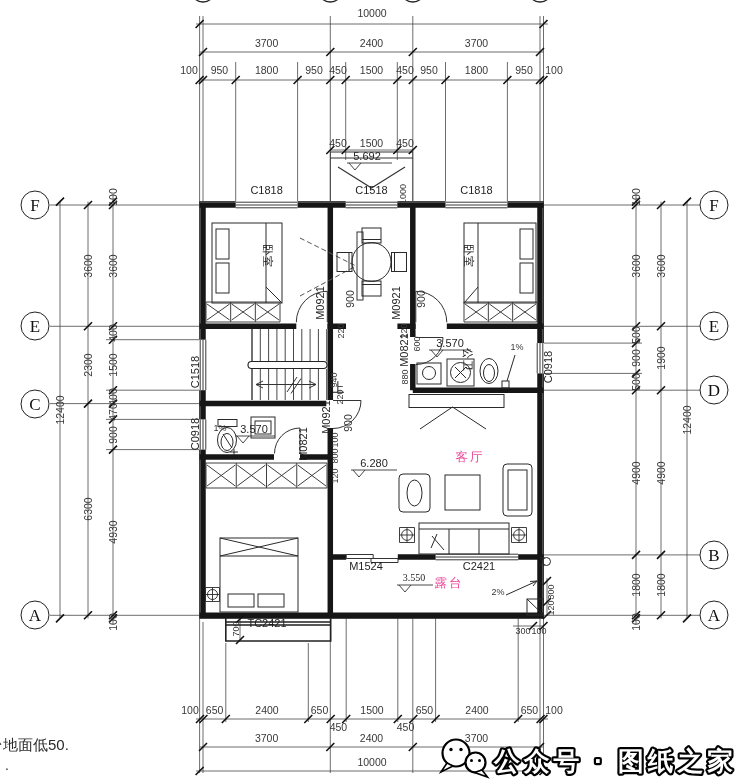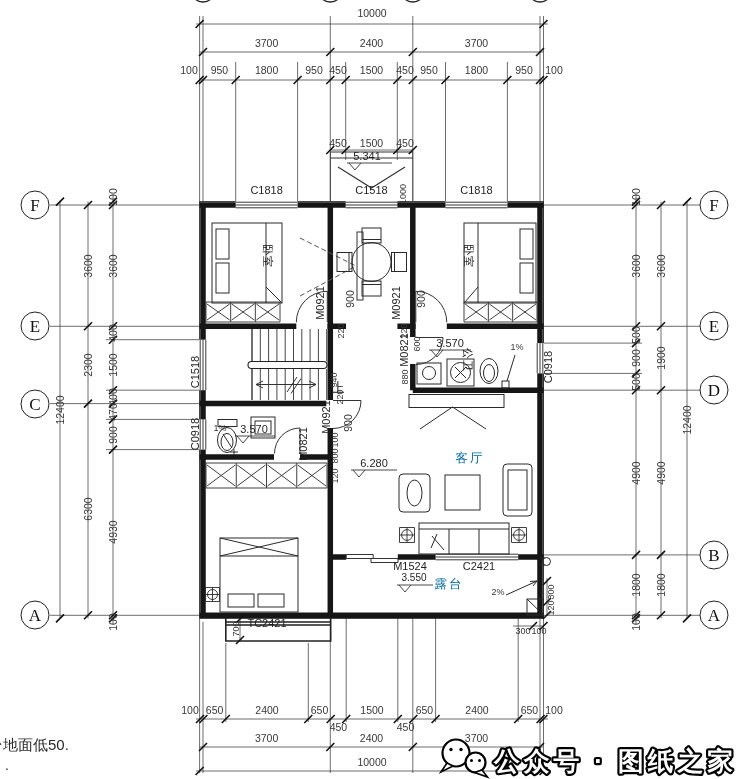--- a/index.html
+++ b/index.html
@@ -6,24 +6,24 @@
   #stage{position:relative;width:750px;height:779px;background:#ffffff;overflow:hidden;
          font-family:"Liberation Sans",sans-serif;}
   #plan-svg{position:absolute;left:0;top:0;}
   .lb{position:absolute;transform:translate(-50%,-50%);white-space:nowrap;color:#2e2e2e;line-height:1;}
   .k-d{font-size:10.5px;color:#383838;}
   .k-d9{font-size:9px;color:#383838;}
   .k-dr{font-size:10.5px;color:#383838;transform:translate(-50%,-50%) rotate(-90deg);}
   .k-d9r{font-size:9px;color:#383838;transform:translate(-50%,-50%) rotate(-90deg);}
   .k-c{font-size:11px;color:#1f1f1f;}
   .k-cr{font-size:11px;color:#1f1f1f;transform:translate(-50%,-50%) rotate(-90deg);}
-  .k-cn{font-size:12.5px;color:#0369a1;letter-spacing:2px;}
+  .k-cn{font-size:12.5px;color:#ec4899;letter-spacing:2px;font-family:Liberation Mono, monospace;}
   .k-cnv{font-size:11px;color:#111;transform:translate(-50%,-50%) rotate(90deg);letter-spacing:1px;}
   .k-el{font-size:11px;color:#1f1f1f;}
-  .k-el9{font-size:10px;color:#1f1f1f;}
+  .k-el9{font-size:10px;color:#1f1f1f;font-family:Liberation Serif, serif;}
   .k-up{font-size:13px;color:#111;}
   .k-b{width:27px;height:27px;border:1.4px solid #222;border-radius:50%;background:#fff;
        font-family:"Liberation Serif",serif;font-size:17px;color:#111;
        display:flex;align-items:center;justify-content:center;}
   #title{position:absolute;left:376px;top:24px;transform:translate(-50%,-50%);
          font-size:23px;font-weight:bold;color:#e8000e;letter-spacing:2px;white-space:nowrap;
          text-shadow:0 0 2px #fff,0 0 2px #fff;}
   #note{position:absolute;left:-27px;top:736px;font-size:15px;color:#2a2a2a;white-space:nowrap;}
   #note-dot{position:absolute;left:5px;top:757px;font-size:14px;color:#2a2a2a;}
 </style>
@@ -230,21 +230,21 @@
       <span class="lb k-d" style="left: 338px; top: 70px;">450</span>
       <span class="lb k-d" style="left: 371.5px; top: 70px;">1500</span>
       <span class="lb k-d" style="left: 405px; top: 70px;">450</span>
       <span class="lb k-d" style="left: 429px; top: 70px;">950</span>
       <span class="lb k-d" style="left: 476.5px; top: 70px;">1800</span>
       <span class="lb k-d" style="left: 524px; top: 70px;">950</span>
       <span class="lb k-d" style="left: 554px; top: 70px;">100</span>
       <span class="lb k-d" style="left: 338px; top: 143px;">450</span>
       <span class="lb k-d" style="left: 371.5px; top: 143px;">1500</span>
       <span class="lb k-d" style="left: 405px; top: 143px;">450</span>
-      <span class="lb k-el" style="left: 367px; top: 156px;">5.341</span>
+      <span class="lb k-el" style="left: 367px; top: 156px;">5.692</span>
       <span class="lb k-c" style="left: 266.6px; top: 190px;">C1818</span>
       <span class="lb k-c" style="left: 371.5px; top: 190px;">C1518</span>
       <span class="lb k-c" style="left: 476.5px; top: 190px;">C1818</span>
       <span class="lb k-d9r" style="left: 403px; top: 194px;">1000</span>
       <span class="lb k-cnv" style="left: 267px; top: 256px;">卧室</span>
       <span class="lb k-cnv" style="left: 468px; top: 256px;">卧室</span>
       <span class="lb k-cr" style="left: 320px; top: 303px;">M0921</span>
       <span class="lb k-dr" style="left: 350px; top: 299px;">900</span>
       <span class="lb k-d9r" style="left: 341px; top: 331px;">220</span>
       <span class="lb k-cr" style="left: 396px; top: 303px;">M0921</span>
@@ -265,21 +265,21 @@
       <span class="lb k-d9r" style="left: 335px; top: 476px;">120</span>
       <span class="lb k-el" style="left: 450px; top: 343px;">3.570</span>
       <span class="lb k-cnv" style="left: 467px; top: 360px;">公卫</span>
       <span class="lb k-d9" style="left: 517px; top: 347px;">1%</span>
       <span class="lb k-cr" style="left: 404px; top: 350px;">M0821</span>
       <span class="lb k-d9r" style="left: 417px; top: 344px;">600</span>
       <span class="lb k-d9r" style="left: 405px; top: 377px;">880</span>
       <span class="lb k-cr" style="left: 548px; top: 367px;">C0918</span>
       <span class="lb k-cn" style="left: 470px; top: 458px;">客厅</span>
       <span class="lb k-el" style="left: 374px; top: 463px;">6.280</span>
-      <span class="lb k-c" style="left: 366px; top: 566px; margin-left: 44px;">M1524</span>
+      <span class="lb k-c" style="left: 366px; top: 566px;">M1524</span>
       <span class="lb k-c" style="left: 479px; top: 566px;">C2421</span>
       <span class="lb k-el9" style="left: 414px; top: 578px;">3.550</span>
       <span class="lb k-cn" style="left: 449px; top: 584px;">露台</span>
       <span class="lb k-d9" style="left: 498px; top: 592px;">2%</span>
       <span class="lb k-d9r" style="left: 551px; top: 592px;">300</span>
       <span class="lb k-d9r" style="left: 551px; top: 608px;">120</span>
       <span class="lb k-d9" style="left: 523px; top: 631px;">300</span>
       <span class="lb k-d9" style="left: 539px; top: 631px;">100</span>
       <span class="lb k-c" style="left: 267px; top: 623px;">TC2421</span>
       <span class="lb k-d9r" style="left: 236px; top: 629px;">700</span>

